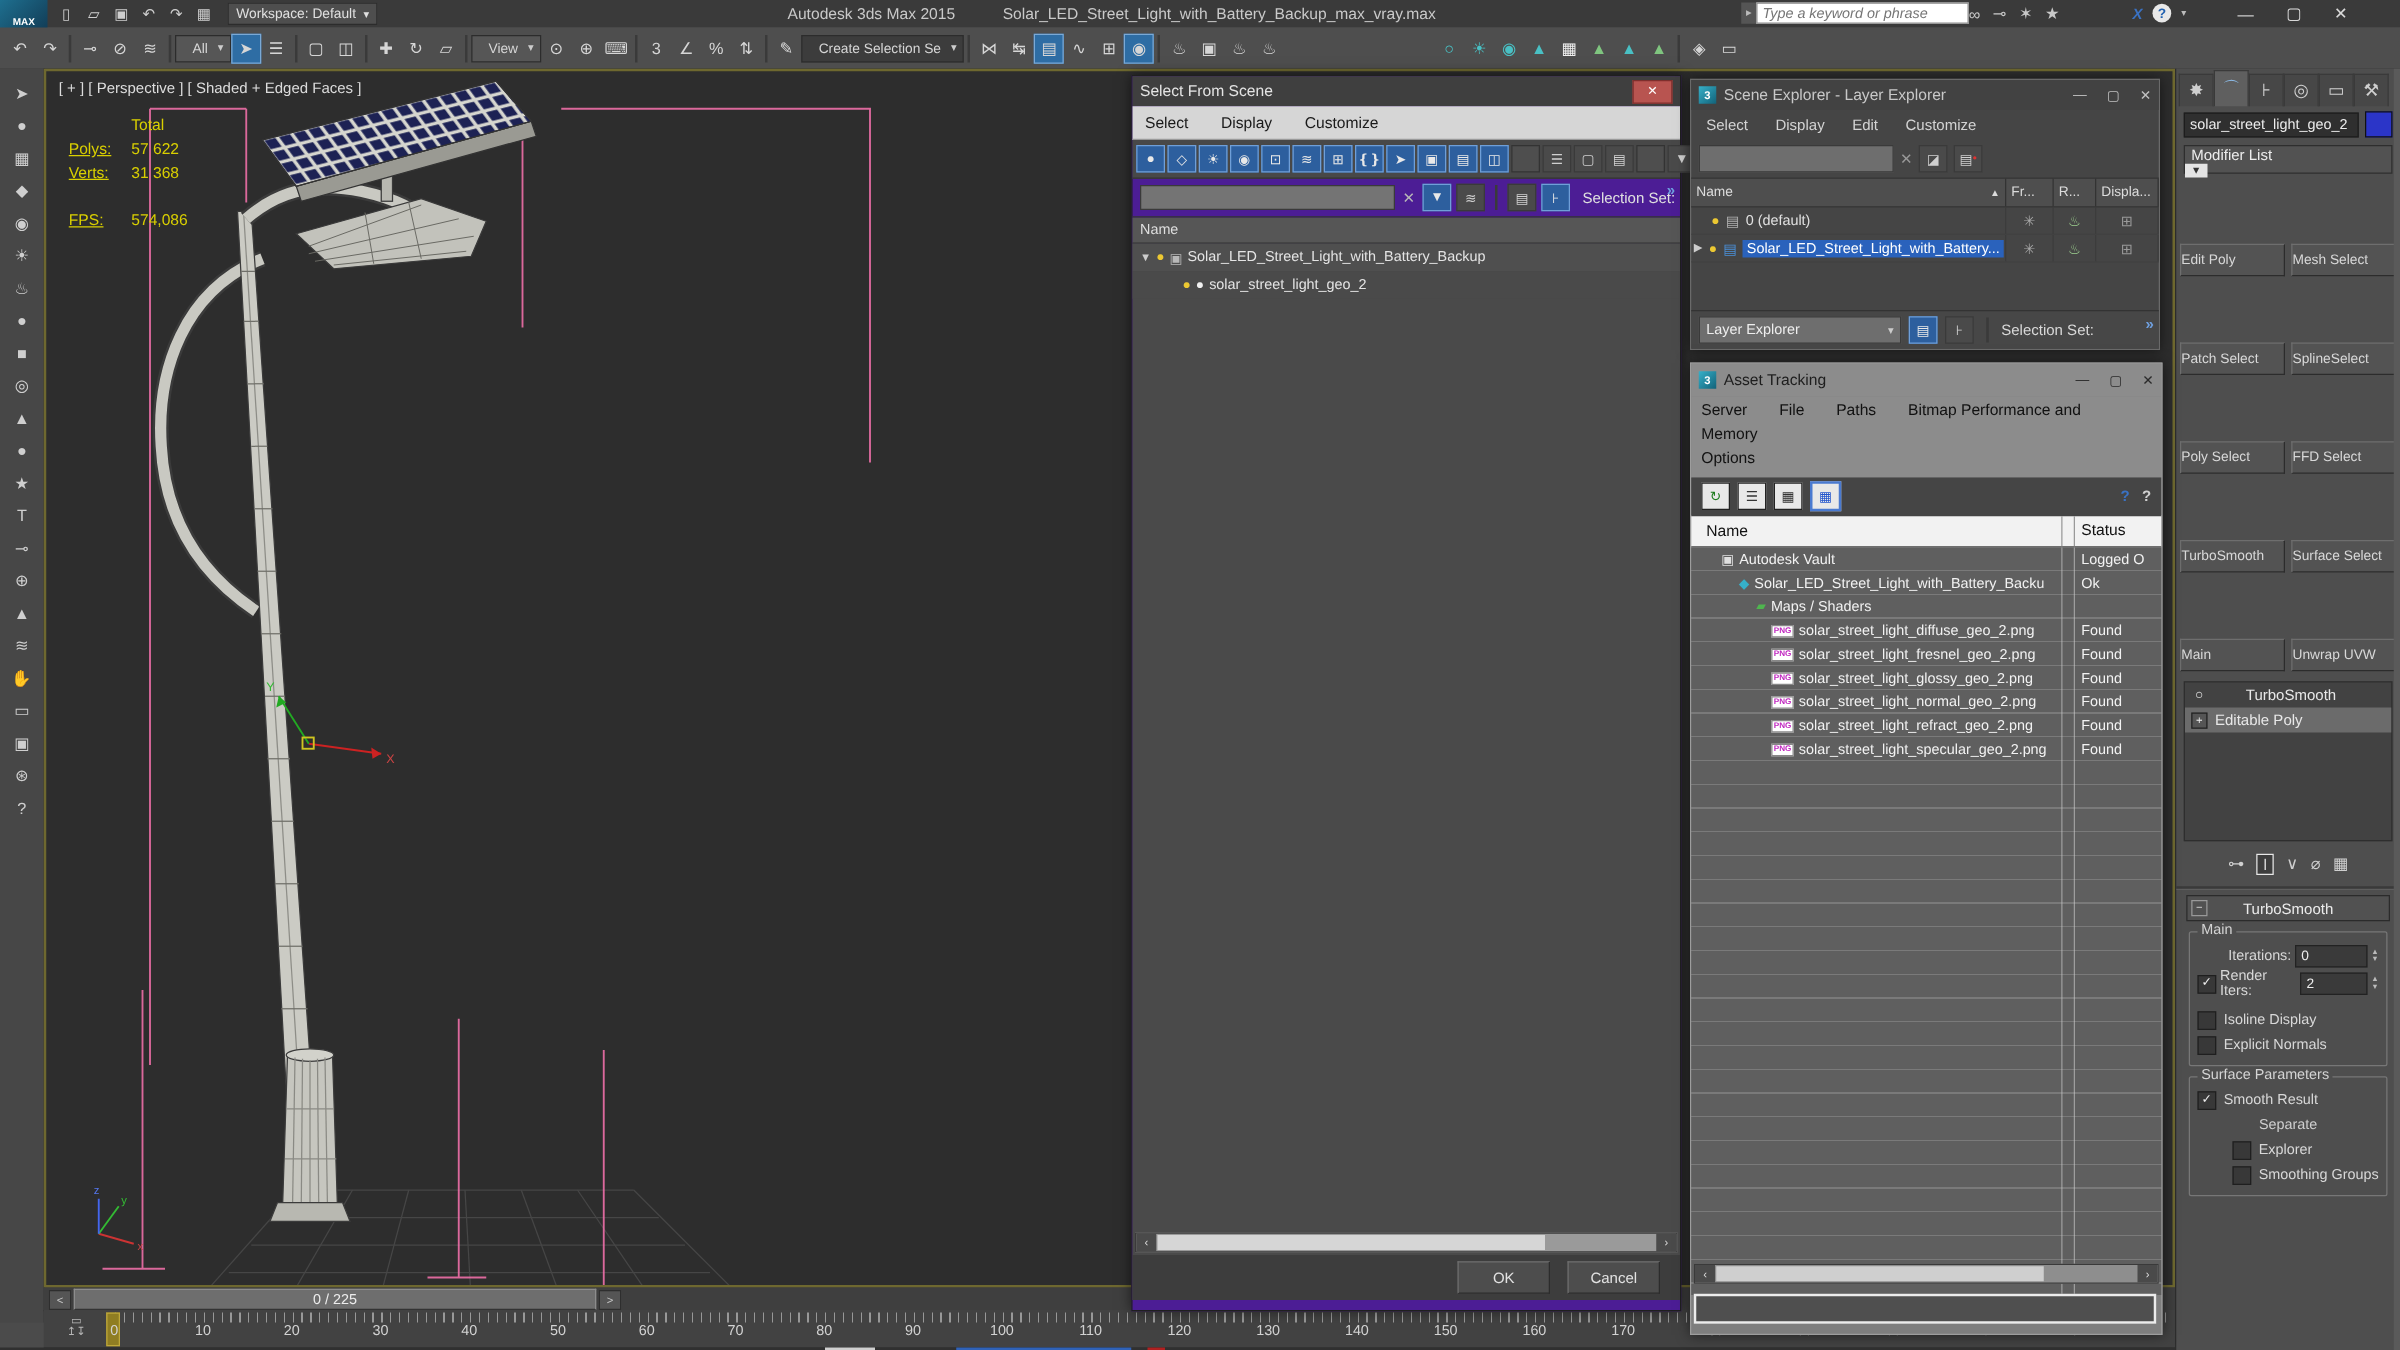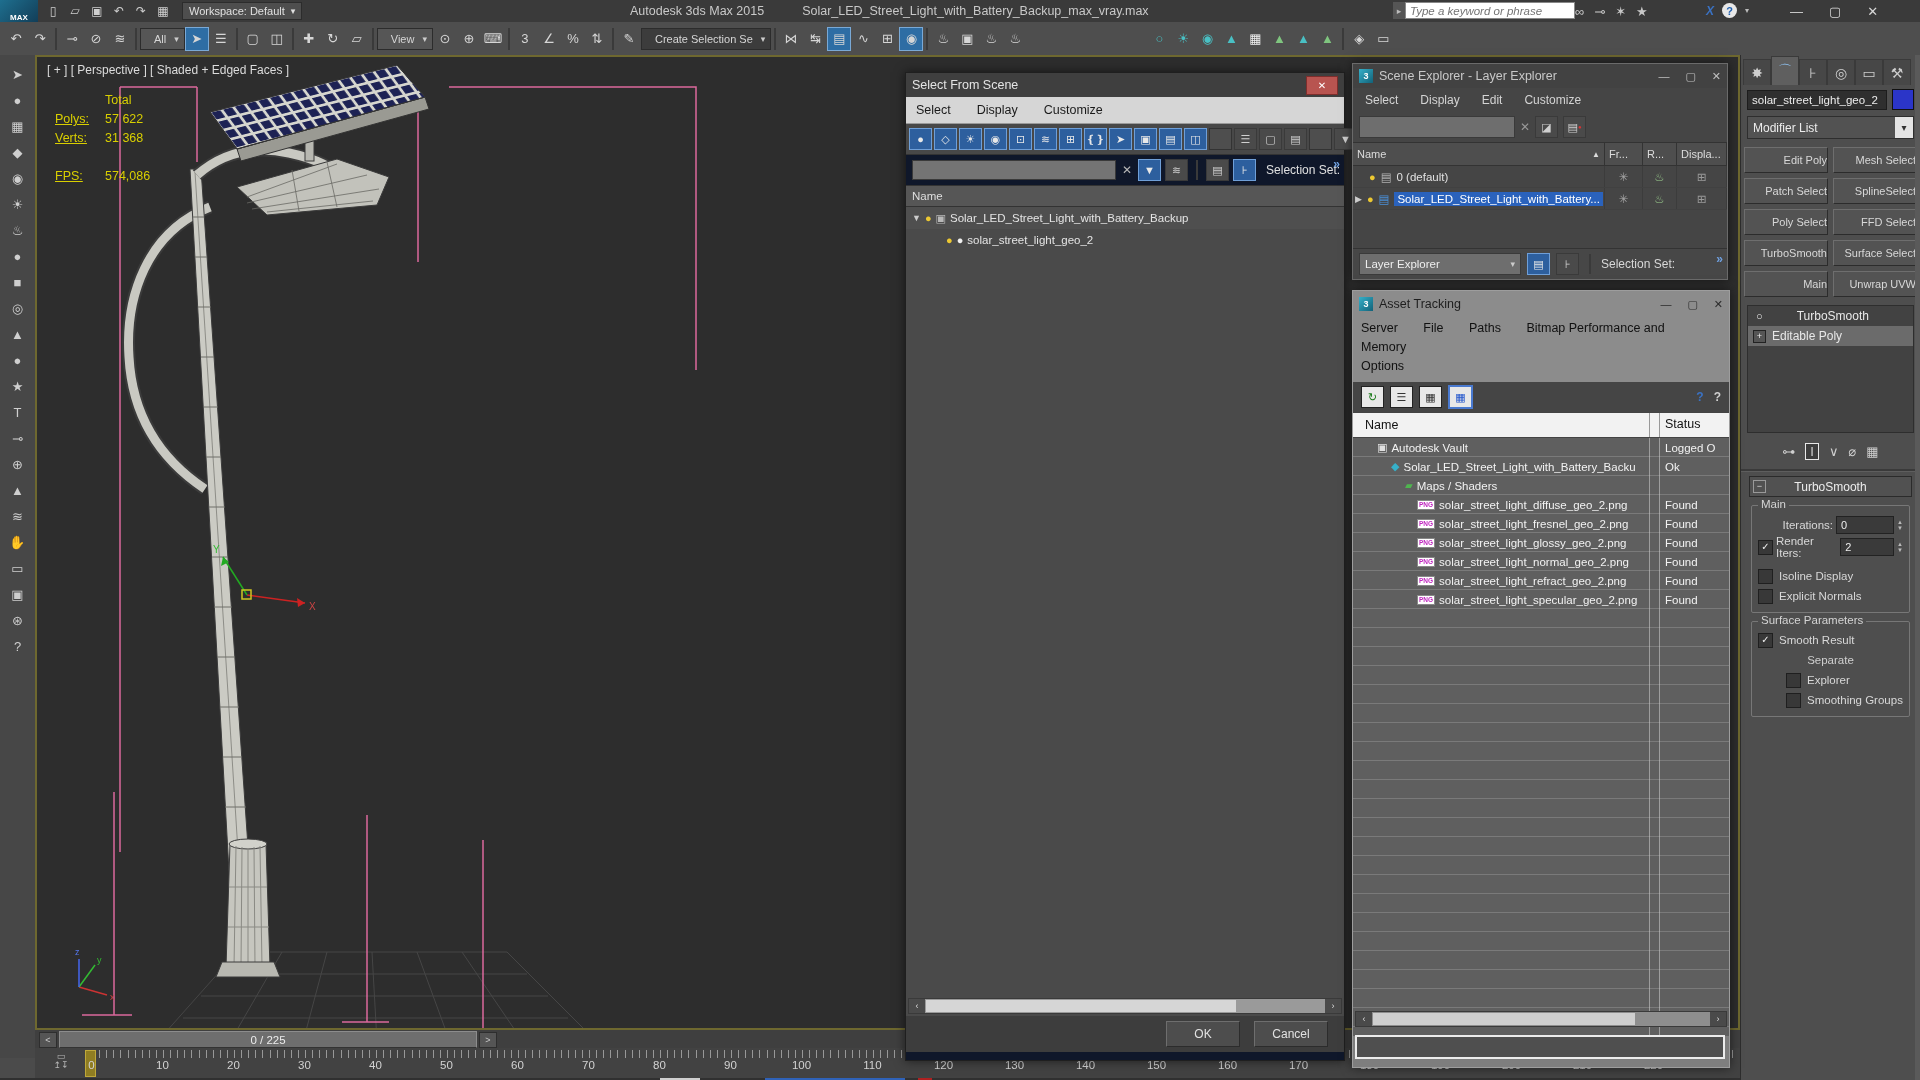--- a/index.html
+++ b/index.html
@@ -60,21 +60,21 @@
   .ruler-nums span{width:71px;text-align:center;flex:none;}
   .frame-marker{position:absolute;left:50px;top:2px;width:9px;height:25px;background:#8f7d22;border:1px solid #bfa83a;}
   .bottom-strip{left:0;top:1078px;width:1920px;height:2px;background:#303030;}
   
   .win{box-shadow:0 0 10px rgba(0,0,0,.55);box-sizing:border-box;}
   .win-title{height:24px;display:flex;align-items:center;padding:0 6px;gap:6px;}
   .app-cube{width:14px;height:14px;background:linear-gradient(135deg,#36b0c9,#126279);color:#fff;font-size:9px;
             font-weight:bold;display:flex;align-items:center;justify-content:center;flex:none;}
   .wt-btns{margin-left:auto;display:flex;gap:16px;font-size:11px;}
   
-  .sfs{left:905px;top:72px;width:440px;height:989px;background:#0f172a;border:1px solid #1f1f1f;}
+  .sfs{left:905px;top:60px;width:440px;height:989px;background:#4c1d95;border:1px solid #1f1f1f;}
   .sfs-title{background:#3f3f3f;color:#e4e4e4;font-size:12.5px;}
   .sfs-close{margin-left:auto;width:30px;height:17px;background:#b85450;border:1px solid #7e2e2c;color:#fff;
              font-size:10px;display:flex;align-items:center;justify-content:center;}
   .sfs-menu{height:26px;background:#d6d6d6;display:flex;align-items:center;padding-left:10px;gap:26px;
             color:#1a1a1a;font-size:12.5px;border-bottom:1px solid #9a9a9a;}
   .sfs-tb{height:30px;background:#484848;display:flex;align-items:center;padding-left:3px;gap:2px;border-bottom:1px solid #333;}
   .sq-btn{width:23px;height:22px;display:flex;align-items:center;justify-content:center;font-size:11px;
           color:#e8e8e8;background:#4e4e4e;border:1px solid #333;box-sizing:border-box;flex:none;}
   .sq-btn.blue{background:#2d5f9e;border:1px solid #6f9fd8;}
   .sq-btn.plain{background:#4a4a4a;border:1px solid #3a3a3a;color:#d0d0d0;}
@@ -138,26 +138,26 @@
   
   .cmd{left:1740px;top:55px;width:180px;height:1025px;background:#4e4e4e;border-left:1px solid #2d2d2d;box-sizing:border-box;}
   .cmd-tabs{height:30px;display:flex;align-items:flex-end;padding-left:2px;}
   .cmd-tab{width:28px;height:26px;display:flex;align-items:center;justify-content:center;font-size:14px;color:#cfcfcf;
            border:1px solid #3a3a3a;border-bottom:none;background:#474747;box-sizing:border-box;}
   .cmd-tab.active{background:#5f5f5f;height:29px;color:#8fc1f0;}
   .name-row{display:flex;align-items:center;gap:5px;padding:4px 6px;}
   .obj-name{flex:1;height:18px;background:#2f2f2f;border:1px solid #1d1d1d;color:#ececec;font-size:11.5px;
             display:flex;align-items:center;padding:0 4px;white-space:nowrap;overflow:hidden;}
   .color-swatch{width:20px;height:19px;background:#2b35c8;border:1px solid #111;flex:none;}
-  .mod-list{margin:2px 6px;height:21px;background:#525252;border:1px solid #2e2e2e;display:flex;align-items:center;}
+  .mod-list{margin:2px 6px;height:21px;background:#525252;border:1px solid #2e2e2e;display:flex;align-items:flex-start;flex-direction:column;}
   .mod-list .lbl{flex:1;padding-left:5px;color:#ececec;font-size:12px;}
   .mod-list .arrow{width:18px;height:100%;background:#e4e4e4;color:#333;font-size:10px;display:flex;align-items:center;justify-content:center;}
   .mod-btns{display:grid;grid-template-columns:84px 84px;gap:5px;justify-content:center;padding:6px 0 4px 0;}
   .mod-btn{height:24px;background:#535353;border:1px solid #6e6e6e;border-bottom-color:#2c2c2c;border-right-color:#2c2c2c;
-           color:#d8d8d8;font-size:11px;display:flex;align-items:center;justify-content:flex-end;white-space:nowrap;overflow:hidden;}
+           color:#d8d8d8;font-size:11px;display:flex;align-items:center;justify-content:flex-start;white-space:nowrap;overflow:hidden;margin-top:48px;}
   .stack{margin:4px 6px 0 6px;height:126px;background:#424242;border:1px solid #2e2e2e;}
   .stack-row{height:20px;display:flex;align-items:center;gap:6px;padding-left:8px;color:#e8e8e8;font-size:12px;}
   .stack-row.sel{background:#6b6b6b;padding-left:5px;}
   .plusbox{width:11px;height:11px;background:#555;border:1px solid #222;color:#eee;font-size:9px;line-height:9px;
            display:flex;align-items:center;justify-content:center;}
   .stack-tools{height:28px;display:flex;align-items:center;justify-content:center;gap:10px;color:#cfcfcf;font-size:13px;margin-top:4px;}
   .stk-active{border:1px solid #e8e8e8;padding:0 4px;background:#3d3d3d;}
   .cmd-sep{height:2px;background:#3a3a3a;border-bottom:1px solid #5e5e5e;margin:4px 0;}
   .rollout-head{margin:4px 8px;height:19px;background:#515151;border:1px solid #2b2b2b;display:flex;align-items:center;
                 color:#ececec;font-size:12px;position:relative;justify-content:center;}

